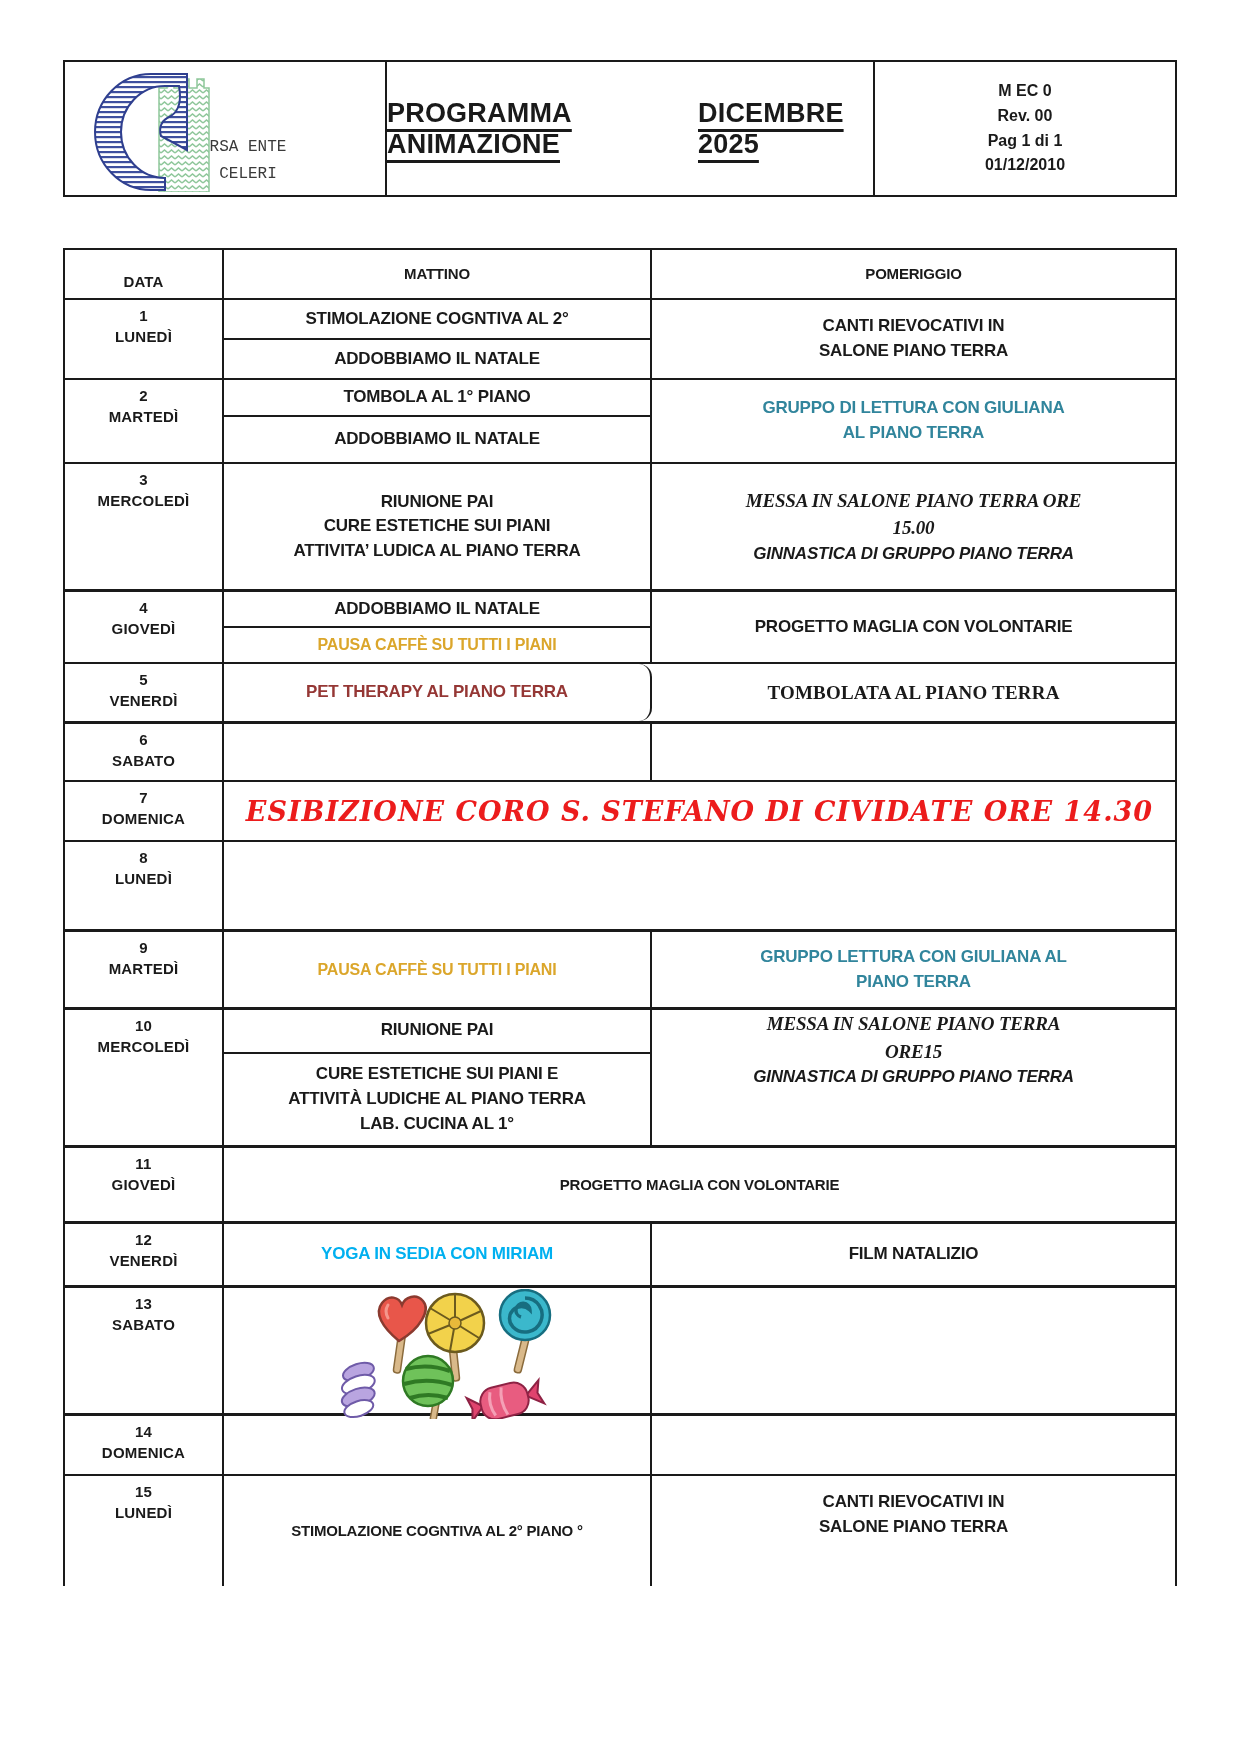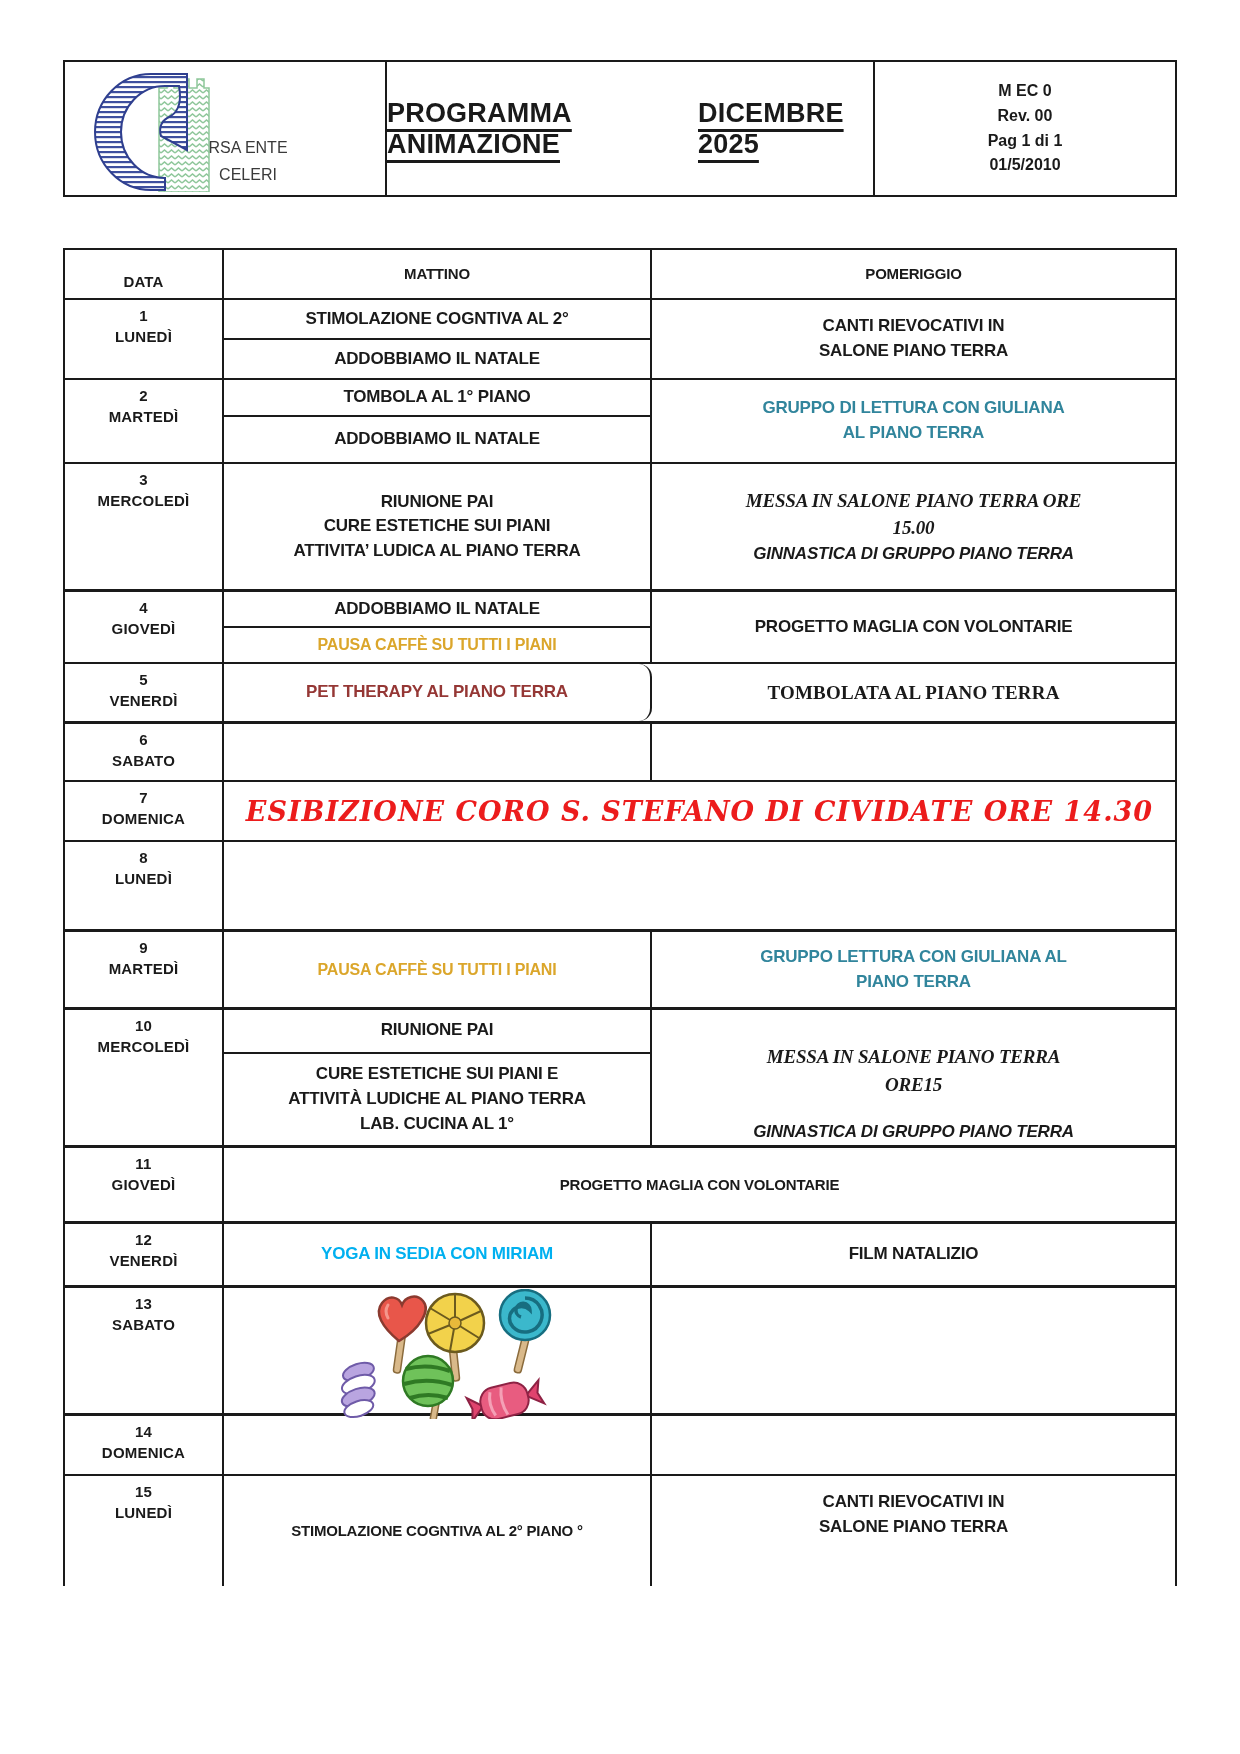--- a/index.html
+++ b/index.html
@@ -67,32 +67,32 @@
           <pattern id="greenstripe" width="7" height="6" patternUnits="userSpaceOnUse">
             <rect width="7" height="6" fill="#ffffff"></rect>
             <path d="M0 5 L3.5 2 L7 5" stroke="#8FC79B" stroke-width="1.6" fill="none"></path>
           </pattern>
         </defs>
 
         <path d="M68 18 h8 v-9 h7 v9 h8 v-9 h7 v9 h8 v-9 h7 v9 h5 v104 h-50 z" fill="url(#greenstripe)" stroke="#8FC79B" stroke-width="1.5"></path>
 
         <path d="M60 4 a56 58 0 0 0 0 116 l14 0 0 -12 a44 46 0 0 1 0 -92 l14 0 q4 22 -8 30 q-14 6 -10 20 l26 14 0 -76 z" fill="url(#bluestripe)" stroke="#2F3F8F" stroke-width="2"></path>
       </svg>
-      <div class="logo-text" style="white-space:pre-line;">RSA ENTE
+      <div class="logo-text" style="white-space:pre-line;font-family:Liberation Mono, monospace;">RSA ENTE
 CELERI</div>
     </div>
     <div class="hdr-cell hdr-title">
       <div class="title-line">PROGRAMMA ANIMAZIONE</div>
       <div class="title-line">DICEMBRE 2025</div>
     </div>
     <div class="hdr-cell hdr-info">
       <div>M EC 0</div>
       <div>Rev. 00</div>
       <div>Pag 1 di 1</div>
-      <div>01/5/2010</div>
+      <div>01/12/2010</div>
     </div>
   </div>
 
   <div class="tbl">
 
     <div class="row" style="height:50px;">
       <div class="c c-data" style="justify-content:center;padding-top:15px;">DATA</div>
       <div class="c c-mat act sm">MATTINO</div>
       <div class="c c-pom act sm">POMERIGGIO</div>
     </div>
@@ -198,21 +198,21 @@
       <div class="c c-data">
         <div>10</div>
         <div>MERCOLEDÌ</div>
       </div>
       <div class="c c-mat" style="justify-content:stretch;">
         <div class="sub act" style="flex:1;">RIUNIONE PAI</div>
         <div class="sub act" style="flex:2.2;">CURE ESTETICHE SUI PIANI E
 ATTIVITÀ LUDICHE AL PIANO TERRA
 LAB. CUCINA AL 1°</div>
       </div>
-      <div class="c c-pom" style="justify-content:space-between;padding-top:10px;margin-top:23px;">
+      <div class="c c-pom" style="justify-content:flex-start;">
         <div class="act serif-it">MESSA IN SALONE PIANO TERRA
 ORE15</div>
         <div class="act sans-it">GINNASTICA DI GRUPPO PIANO TERRA</div>
       </div>
     </div>
 
     <div class="row thick" style="height:76px;">
       <div class="c c-data">
         <div>11</div>
         <div>GIOVEDÌ</div>

